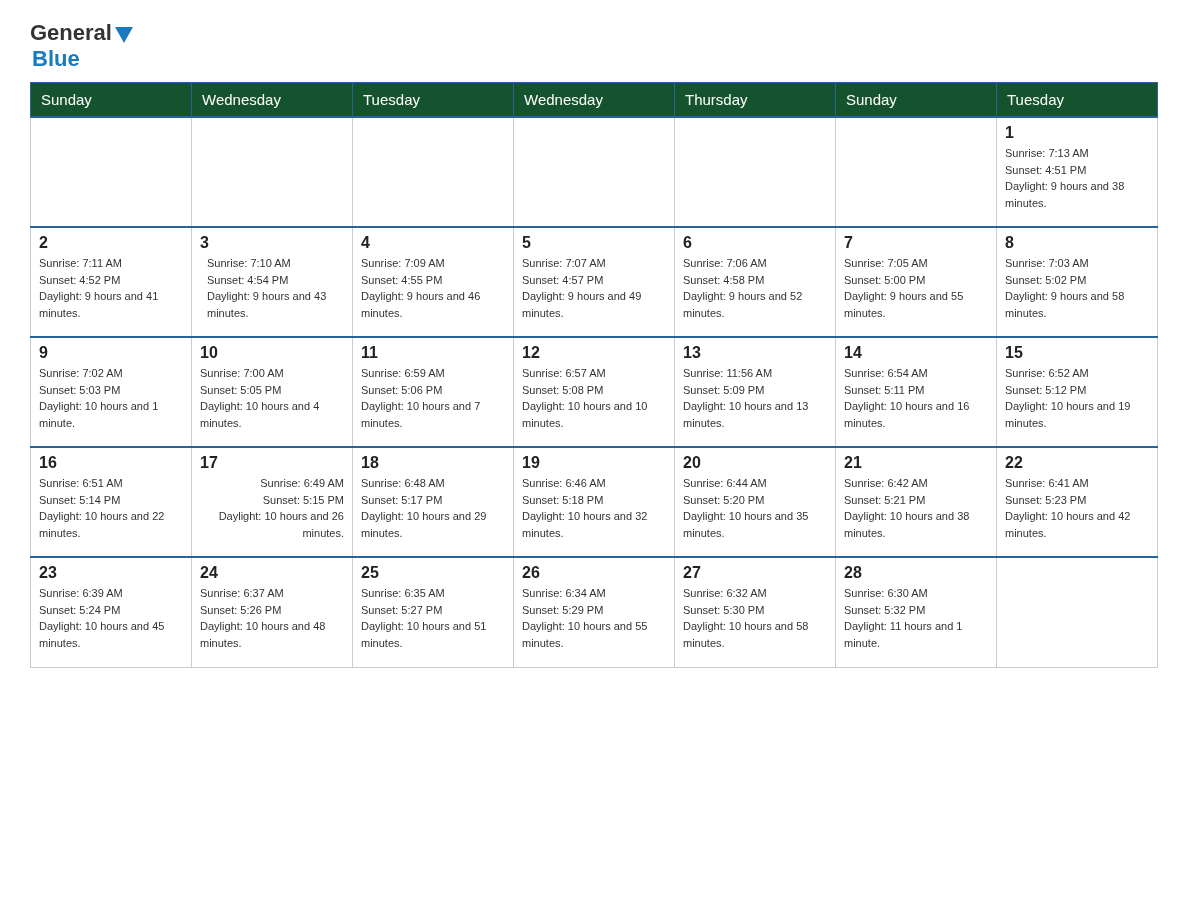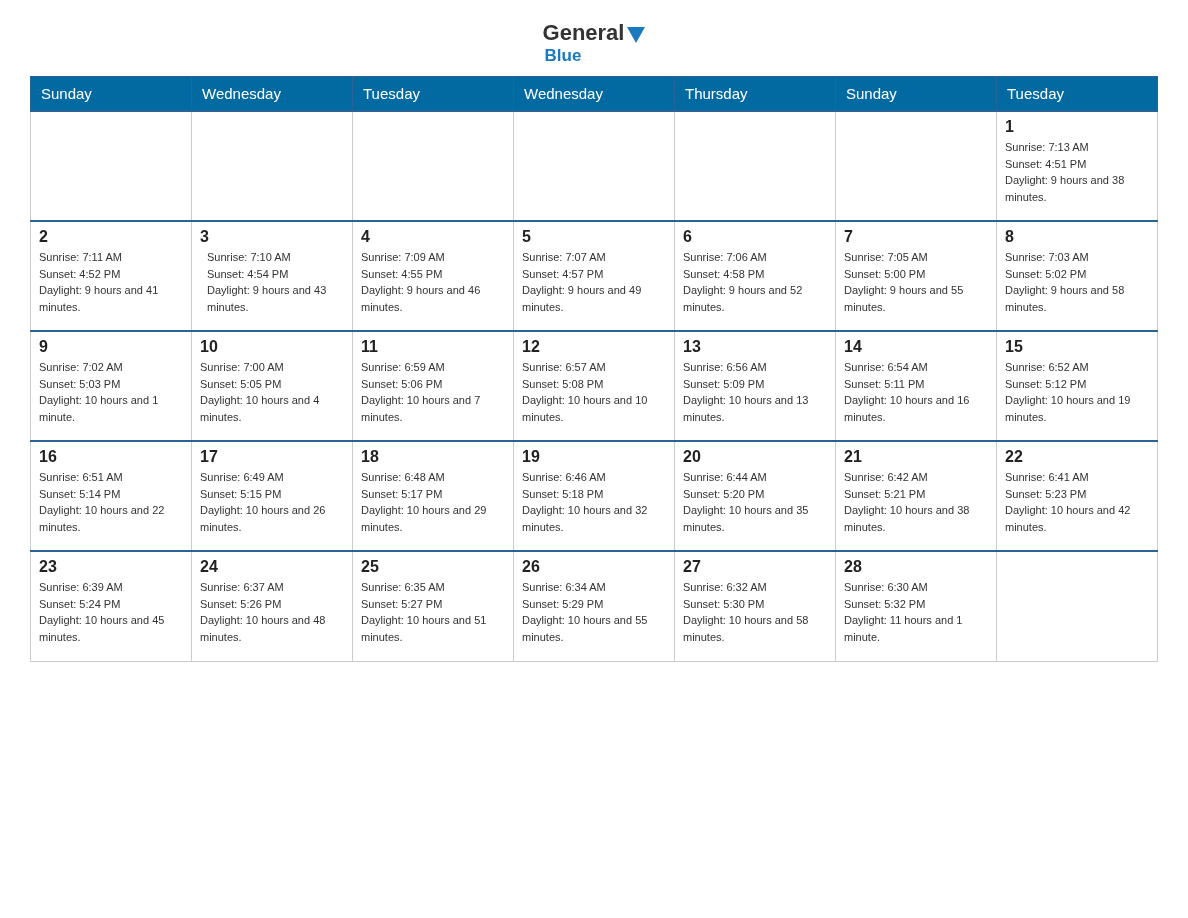--- a/index.html
+++ b/index.html
@@ -5,31 +5,31 @@
     * { box-sizing: border-box; margin: 0; padding: 0; }
     body {
       font-family: Arial, sans-serif;
       background: #fff;
       padding: 20px 30px;
       width: 1188px;
       min-height: 918px;
     }
     .header {
       display: flex;
-      justify-content: center;
+      justify-content: flex-start;
       align-items: flex-start;
       margin-bottom: 10px;
     }
     .logo-text-general {
       font-size: 22px;
       font-weight: bold;
       color: #333;
     }
     .logo-text-blue {
-      font-size: 17px;
+      font-size: 22px;
       font-weight: bold;
       color: #1a7abf;
     }
     .title-block {
       text-align: right;
     }
     .month-title {
       font-size: 48px;
       font-weight: bold;
       color: #222;
@@ -39,21 +39,21 @@
       font-size: 20px;
       color: #444;
       margin-top: 4px;
     }
     .calendar {
       width: 100%;
       border-collapse: collapse;
       margin-top: 10px;
     }
     .calendar th {
-      background-color: #0369a1;
+      background-color: #14532d;
       color: #fff;
       font-size: 15px;
       font-weight: normal;
       padding: 8px 10px;
       text-align: left;
       border: 1px solid #2a6496;
     }
     .calendar td {
       vertical-align: top;
       border: 1px solid #ccc;
@@ -216,21 +216,21 @@
 Daylight: 10 hours and 7 minutes.</div>
         </td>
         <td>
           <span class="day-number">12</span>
           <div class="day-info" style="white-space: pre-line;">Sunrise: 6:57 AM
 Sunset: 5:08 PM
 Daylight: 10 hours and 10 minutes.</div>
         </td>
         <td>
           <span class="day-number">13</span>
-          <div class="day-info" style="white-space: pre-line;">Sunrise: 6:56 AM
+          <div class="day-info" style="white-space: pre-line;">Sunrise: 11:56 AM
 Sunset: 5:09 PM
 Daylight: 10 hours and 13 minutes.</div>
         </td>
         <td>
           <span class="day-number">14</span>
           <div class="day-info" style="white-space: pre-line;">Sunrise: 6:54 AM
 Sunset: 5:11 PM
 Daylight: 10 hours and 16 minutes.</div>
         </td>
         <td>
@@ -242,21 +242,21 @@
       </tr>
       <tr class="week-row">
         <td>
           <span class="day-number">16</span>
           <div class="day-info" style="white-space: pre-line;">Sunrise: 6:51 AM
 Sunset: 5:14 PM
 Daylight: 10 hours and 22 minutes.</div>
         </td>
         <td>
           <span class="day-number">17</span>
-          <div class="day-info" style="white-space: pre-line;">Sunrise: 6:49 AM
+          <div class="day-info" style="white-space: pre-line; text-align: right;">Sunrise: 6:49 AM
 Sunset: 5:15 PM
 Daylight: 10 hours and 26 minutes.</div>
         </td>
         <td>
           <span class="day-number">18</span>
           <div class="day-info" style="white-space: pre-line;">Sunrise: 6:48 AM
 Sunset: 5:17 PM
 Daylight: 10 hours and 29 minutes.</div>
         </td>
         <td>

